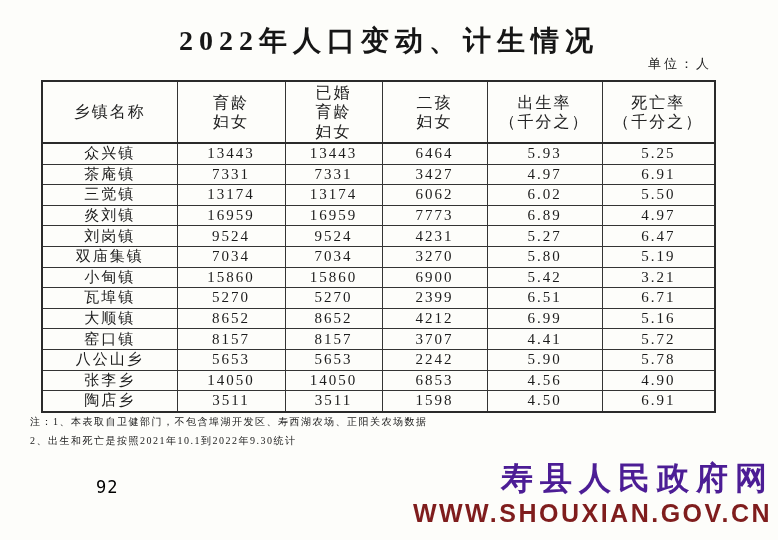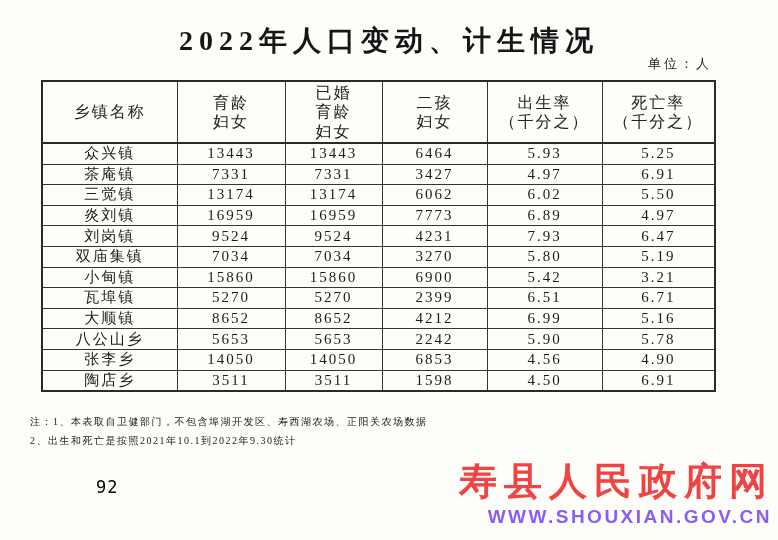--- a/index.html
+++ b/index.html
@@ -98,33 +98,33 @@
     color: #000000;
   }
   .watermark {
     position: absolute;
     right: 2px;
     top: 461px;
     text-align: right;
     pointer-events: none;
   }
   .watermark .wm-name {
-    font-size: 38px;
+    font-size: 32px;
     font-weight: bold;
     letter-spacing: 7px;
-    color: #ef4444;
+    color: #4c1d95;
     font-family: "Liberation Serif", serif;
     line-height: 1.1;
     padding-right: 2px;
   }
   .watermark .wm-url {
-    font-size: 19px;
+    font-size: 25px;
     font-weight: bold;
     letter-spacing: 2.5px;
-    color: #8b5cf6;
+    color: #7f1d1d;
     font-family: "Liberation Sans", sans-serif;
     margin-top: 3px;
     padding-right: 4px;
   }
 </style>
 </head>
 <body>
 
 <div class="page">
 
@@ -188,21 +188,21 @@
           <td class="num">16959</td>
           <td class="num">7773</td>
           <td class="num">6.89</td>
           <td class="num">4.97</td>
         </tr>
         <tr>
           <td class="town">刘岗镇</td>
           <td class="num">9524</td>
           <td class="num">9524</td>
           <td class="num">4231</td>
-          <td class="num">7.93</td>
+          <td class="num">5.27</td>
           <td class="num">6.47</td>
         </tr>
         <tr>
           <td class="town">双庙集镇</td>
           <td class="num">7034</td>
           <td class="num">7034</td>
           <td class="num">3270</td>
           <td class="num">5.80</td>
           <td class="num">5.19</td>
         </tr>
@@ -224,20 +224,28 @@
         </tr>
         <tr>
           <td class="town">大顺镇</td>
           <td class="num">8652</td>
           <td class="num">8652</td>
           <td class="num">4212</td>
           <td class="num">6.99</td>
           <td class="num">5.16</td>
         </tr>
         <tr>
+          <td class="town">窑口镇</td>
+          <td class="num">8157</td>
+          <td class="num">8157</td>
+          <td class="num">3707</td>
+          <td class="num">4.41</td>
+          <td class="num">5.72</td>
+        </tr>
+        <tr>
           <td class="town">八公山乡</td>
           <td class="num">5653</td>
           <td class="num">5653</td>
           <td class="num">2242</td>
           <td class="num">5.90</td>
           <td class="num">5.78</td>
         </tr>
         <tr>
           <td class="town">张李乡</td>
           <td class="num">14050</td>

